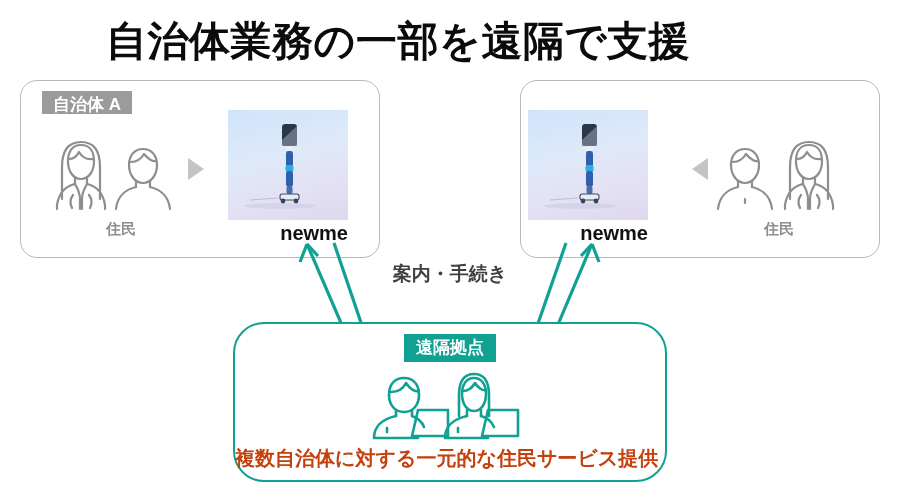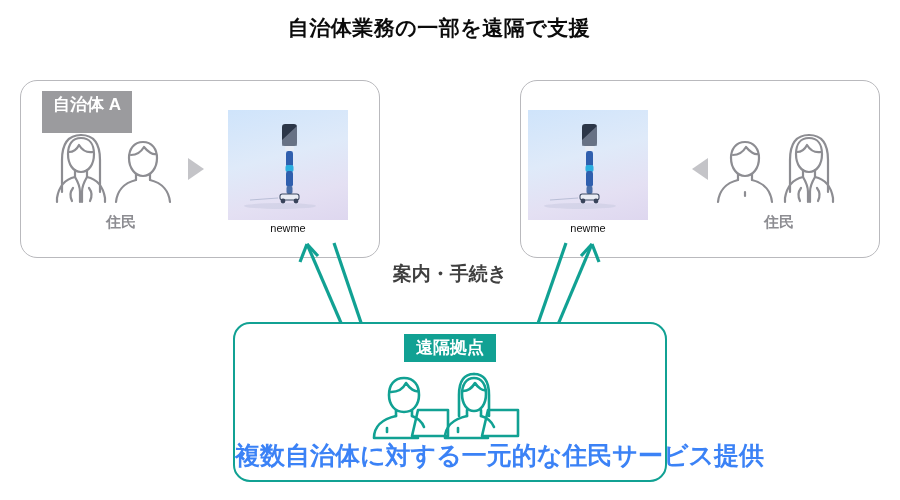--- a/index.html
+++ b/index.html
@@ -20,26 +20,25 @@
     background: #ffffff;
   }
 
   
   .title {
     position: absolute;
     left: 0;
     top: 14px;
     width: 796px;
     text-align: center;
-    font-size: 21px;
+    font-size: 41px;
     font-weight: bold;
     color: #0b0b0b;
     letter-spacing: 0.5px;
     white-space: nowrap;
-    padding-left: 41px;
   }
 
   
   .panel {
     position: absolute;
     top: 80px;
     width: 360px;
     height: 178px;
     border: 1.4px solid #b9b9bd;
     border-radius: 17px;
@@ -49,31 +48,31 @@
   .panel-a { left: 20px; }
   .panel-b { left: 520px; }
 
   .badge-gray {
     position: absolute;
     top: 10px;
     background: #9b9b9e;
     color: #ffffff;
     font-size: 17px;
     font-weight: bold;
-    padding: 4px 11px 19px 11px;
+    padding: 4px 11px 0 11px;
     white-space: nowrap;
     line-height: 1.12;
   }
   .badge-a { left: 21px; }
   .badge-b { right: 21px; }
 
   
   .residents {
     position: absolute;
-    top: 41px;
+    top: 48px;
     width: 148px;
     height: 112px;
   }
   .residents-a { left: 26px; }
   .residents-b { right: 26px; }
   .residents .people-svg {
     display: block;
     margin: 0 auto;
   }
   .residents .caption {
@@ -112,23 +111,23 @@
   .robot-a { left: 228px; }
   .robot-b { left: 528px; }
   .robot-img {
     width: 120px;
     height: 110px;
     background: linear-gradient(165deg, #cfe4fb 0%, #dfeaf9 42%, #e4e0f3 74%, #ded7ef 100%);
     position: relative;
     overflow: hidden;
   }
   .robot-label {
-    text-align: center;
-    font-size: 11px;
-    font-weight: normal;
+    text-align: right;
+    font-size: 20px;
+    font-weight: bold;
     color: #111111;
     margin-top: 3px;
     line-height: 1;
   }
 
   
   .arrow-layer {
     position: absolute;
     left: 0;
     top: 0;
@@ -149,21 +148,21 @@
   }
 
   
   .remote-box {
     position: absolute;
     left: 233px;
     top: 322px;
     width: 434px;
     height: 160px;
     border: 2.2px solid #11a193;
-    border-radius: 17px;
+    border-radius: 31px;
     background: #ffffff;
     box-sizing: border-box;
   }
   .badge-teal {
     position: absolute;
     left: 50%;
     transform: translateX(-50%);
     top: 10px;
     background: #11a193;
     color: #ffffff;
@@ -177,23 +176,23 @@
     position: absolute;
     left: 50%;
     transform: translateX(-50%);
     top: 46px;
   }
   .remote-caption {
     position: absolute;
     left: 0;
     bottom: 12px;
     width: 100%;
-    font-size: 25px;
-    font-weight: bold;
-    color: #3b82f6;
+    font-size: 20px;
+    font-weight: bold;
+    color: #c2410c;
     line-height: 1;
     white-space: nowrap;
   }
 </style>
 </head>
 <body>
 
 <div id="stage">
 
   <div class="title">自治体業務の一部を遠隔で支援</div>

